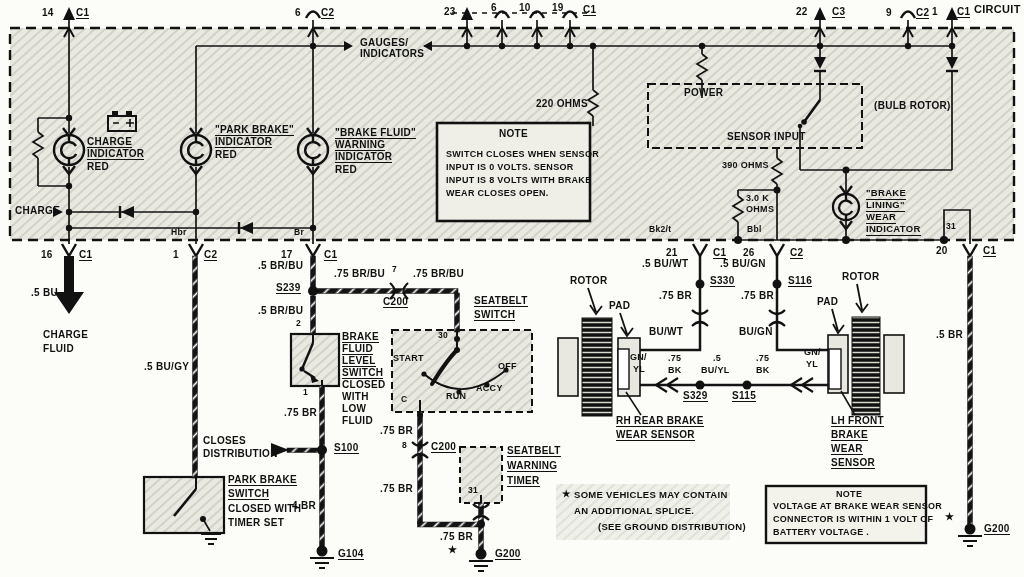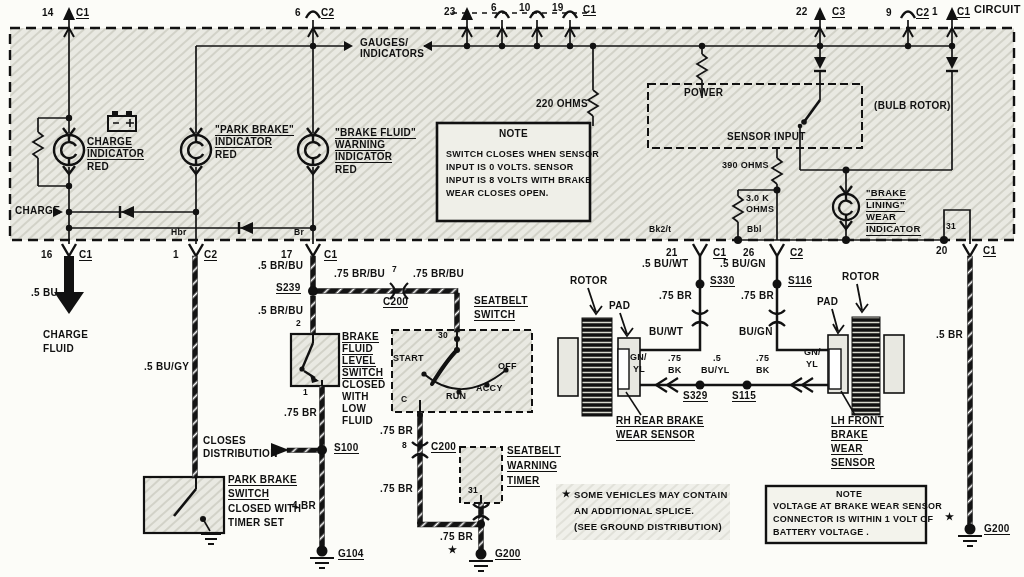--- a/index.html
+++ b/index.html
@@ -459,19 +459,19 @@
 <b class="lb u" style="left:831px;top:443px">WEAR</b>
 <b class="lb u" style="left:831px;top:457px">SENSOR</b>
 
 <b class="lb" style="left:936px;top:329px">.5 BR</b>
 <b class="lb" style="left:945px;top:511px">★</b>
 <b class="lb u" style="left:984px;top:523px">G200</b>
 
 <b class="lb s95" style="left:562px;top:489px">★</b>
 <b class="lb s95" style="left:574px;top:490px">SOME VEHICLES MAY CONTAIN</b>
 <b class="lb s95" style="left:574px;top:506px">AN ADDITIONAL SPLICE.</b>
-<b class="lb s95" style="left:574px;top:522px">(SEE GROUND DISTRIBUTION)</b>
+<b class="lb s95" style="left:598px;top:522px">(SEE GROUND DISTRIBUTION)</b>
 <b class="lb s9" style="left:836px;top:489px">NOTE</b>
 <b class="lb s9" style="left:773px;top:501px">VOLTAGE AT BRAKE WEAR SENSOR</b>
 <b class="lb s9" style="left:773px;top:514px">CONNECTOR IS WITHIN 1 VOLT OF</b>
 <b class="lb s9" style="left:773px;top:527px">BATTERY VOLTAGE .</b>
 
 </div>
 
 </body></html>

